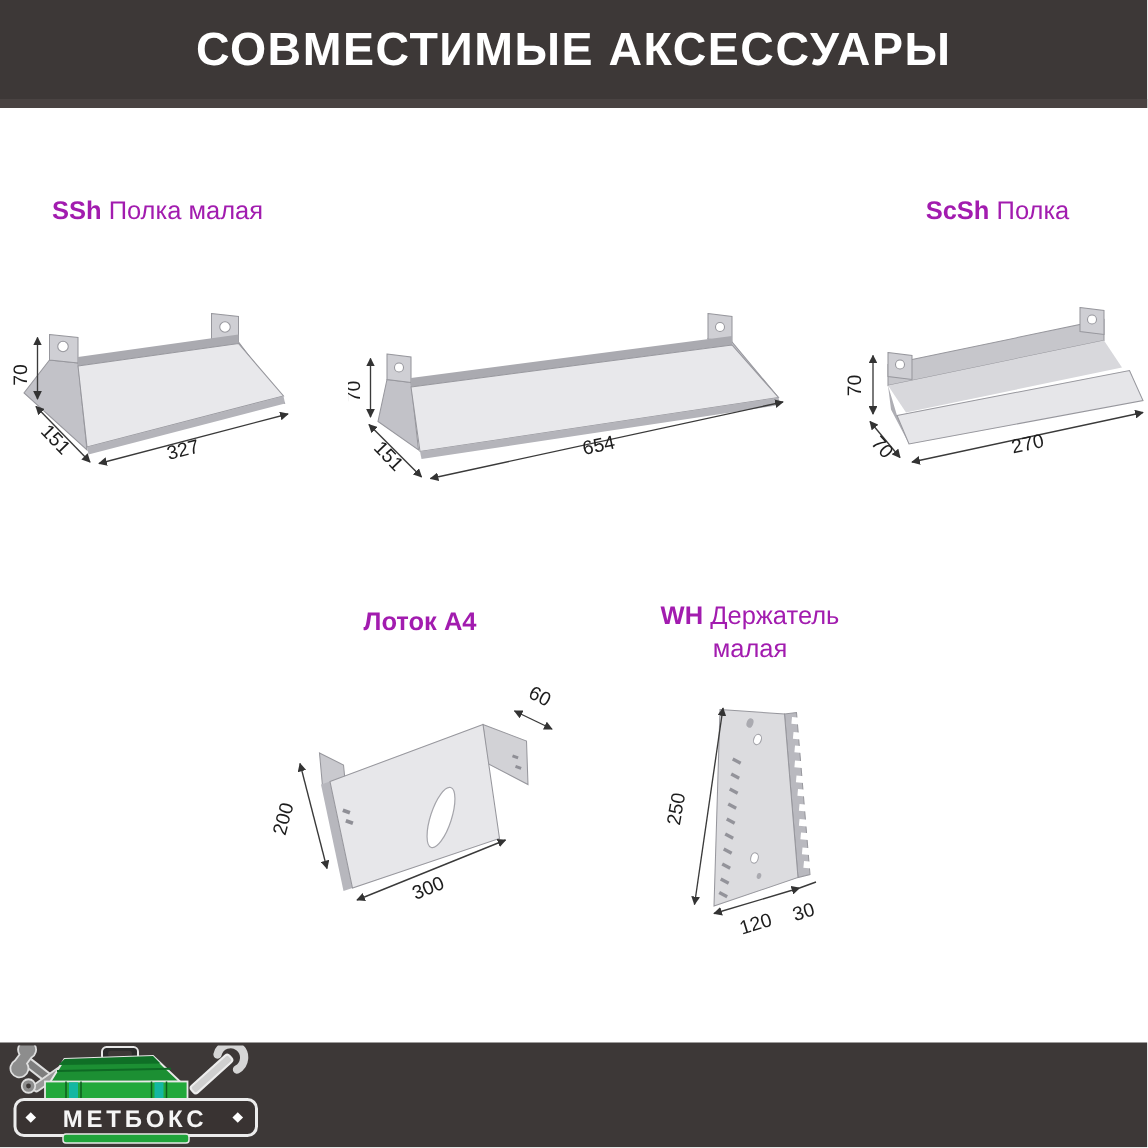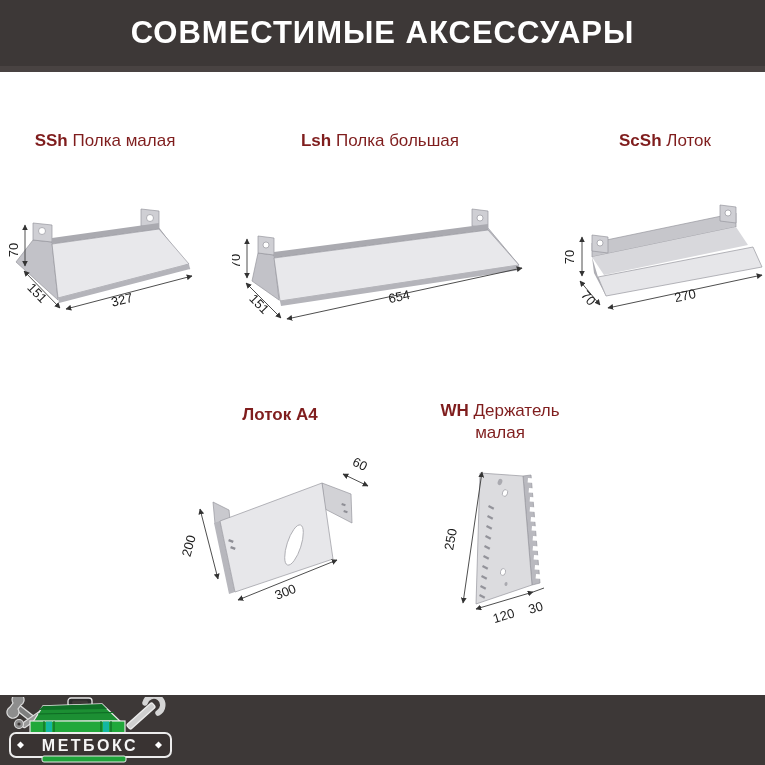--- a/index.html
+++ b/index.html
@@ -1,21 +1,21 @@
 <!DOCTYPE html>
 <html><head>
 <meta charset="utf-8">
 <style>
   html,body{margin:0;padding:0;background:#ffffff;}
   .page{position:relative;width:765px;height:765px;background:#ffffff;overflow:hidden;
         font-family:"Liberation Sans","DejaVu Sans",sans-serif;color:#1c1c1c;}
   .top-bar{position:absolute;left:0;top:0;width:765px;height:66px;background:#3d3837;
            border-bottom:6px solid #494342;display:flex;align-items:center;justify-content:center;}
   .top-bar h1{margin:16px;color:#ffffff;font-size:31px;font-weight:bold;letter-spacing:1px;}
-  .label{position:absolute;font-size:17px;line-height:22px;text-align:center;color:#7f1d1d;}
+  .label{position:absolute;font-size:17px;line-height:22px;text-align:center;color:#a21caf;}
   .label b{font-weight:bold;}
   .l1{left:15px;  top:130px;width:180px;}
   .l2{left:285px; top:130px;width:190px;}
   .l3{left:570px; top:130px;width:190px;}
   .l4{left:200px; top:404px;width:160px;text-align:center;}
   .l5{left:415px; top:400px;width:170px;}
   .drawing{position:absolute;}
   .d1{left:8px;  top:192px;}
   .d2{left:232px;top:188px;}
   .d3{left:558px;top:197px;}
@@ -33,27 +33,23 @@
 <div class="page">
 
   <header class="top-bar">
     <h1>СОВМЕСТИМЫЕ АКСЕССУАРЫ</h1>
   </header>
 
   <div class="label l1">
     <b>SSh</b>
     <span>Полка малая</span>
   </div>
-  <div class="label l2">
-    <b>Lsh</b>
-    <span>Полка большая</span>
-  </div>
   <div class="label l3">
     <b>ScSh</b>
-    <span>Лоток</span><br>
+    <span>Полка</span><br>
   </div>
   <div class="label l4">
     <b>Лоток А4</b>
   </div>
   <div class="label l5">
     <b>WH</b>
     <span>Держатель</span><br>
     <span>малая</span>
   </div>
 

